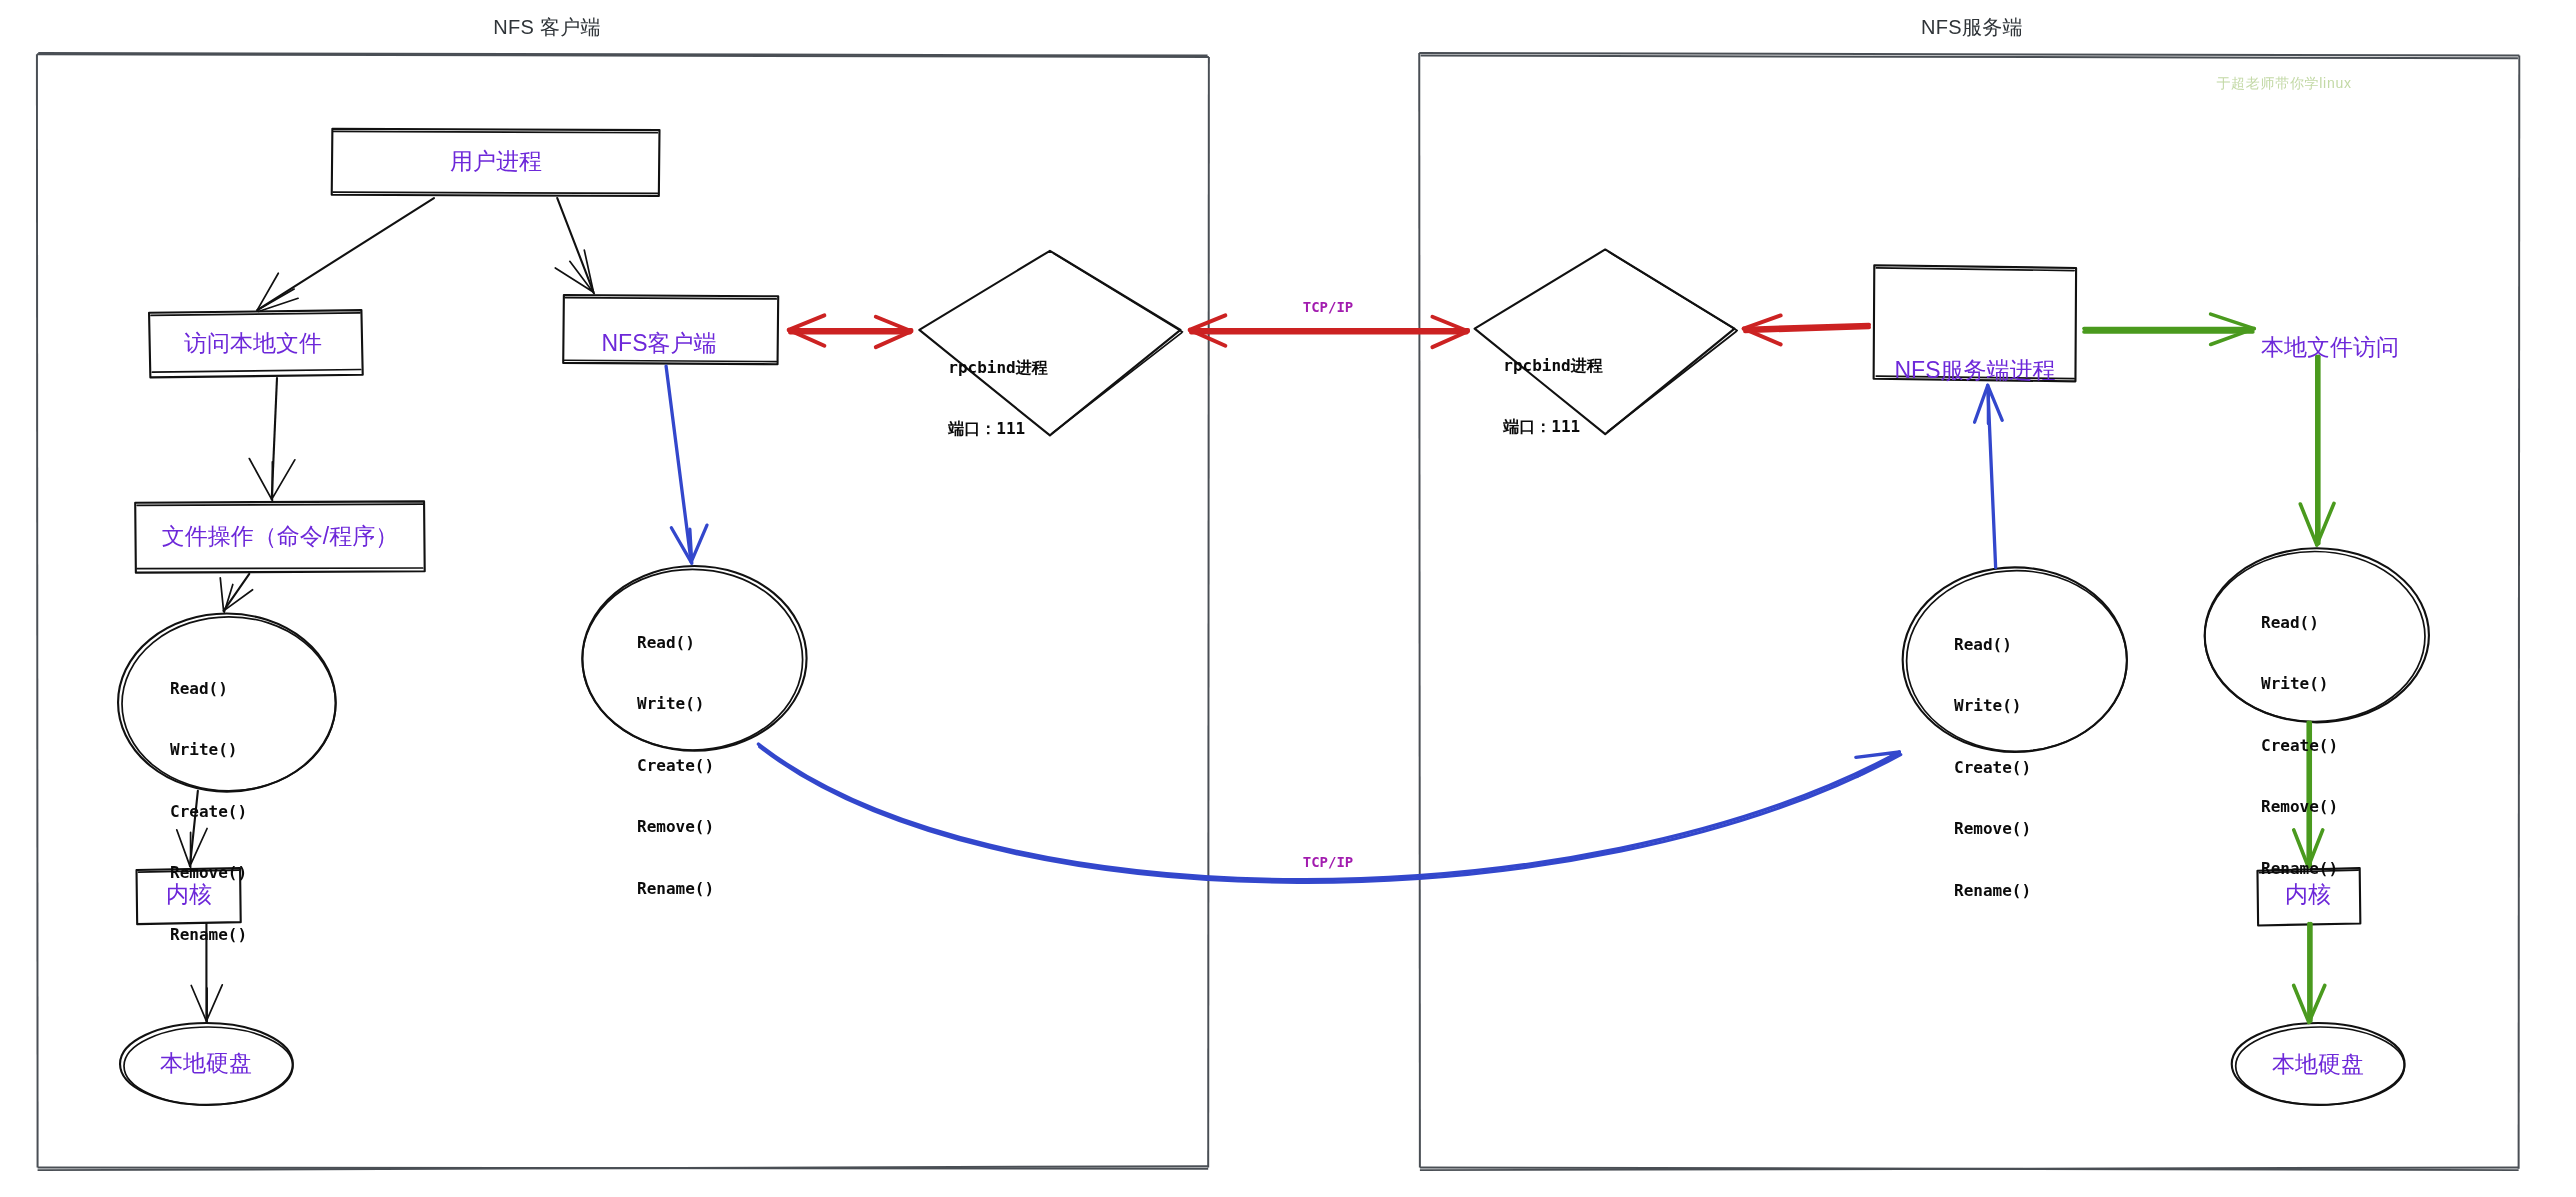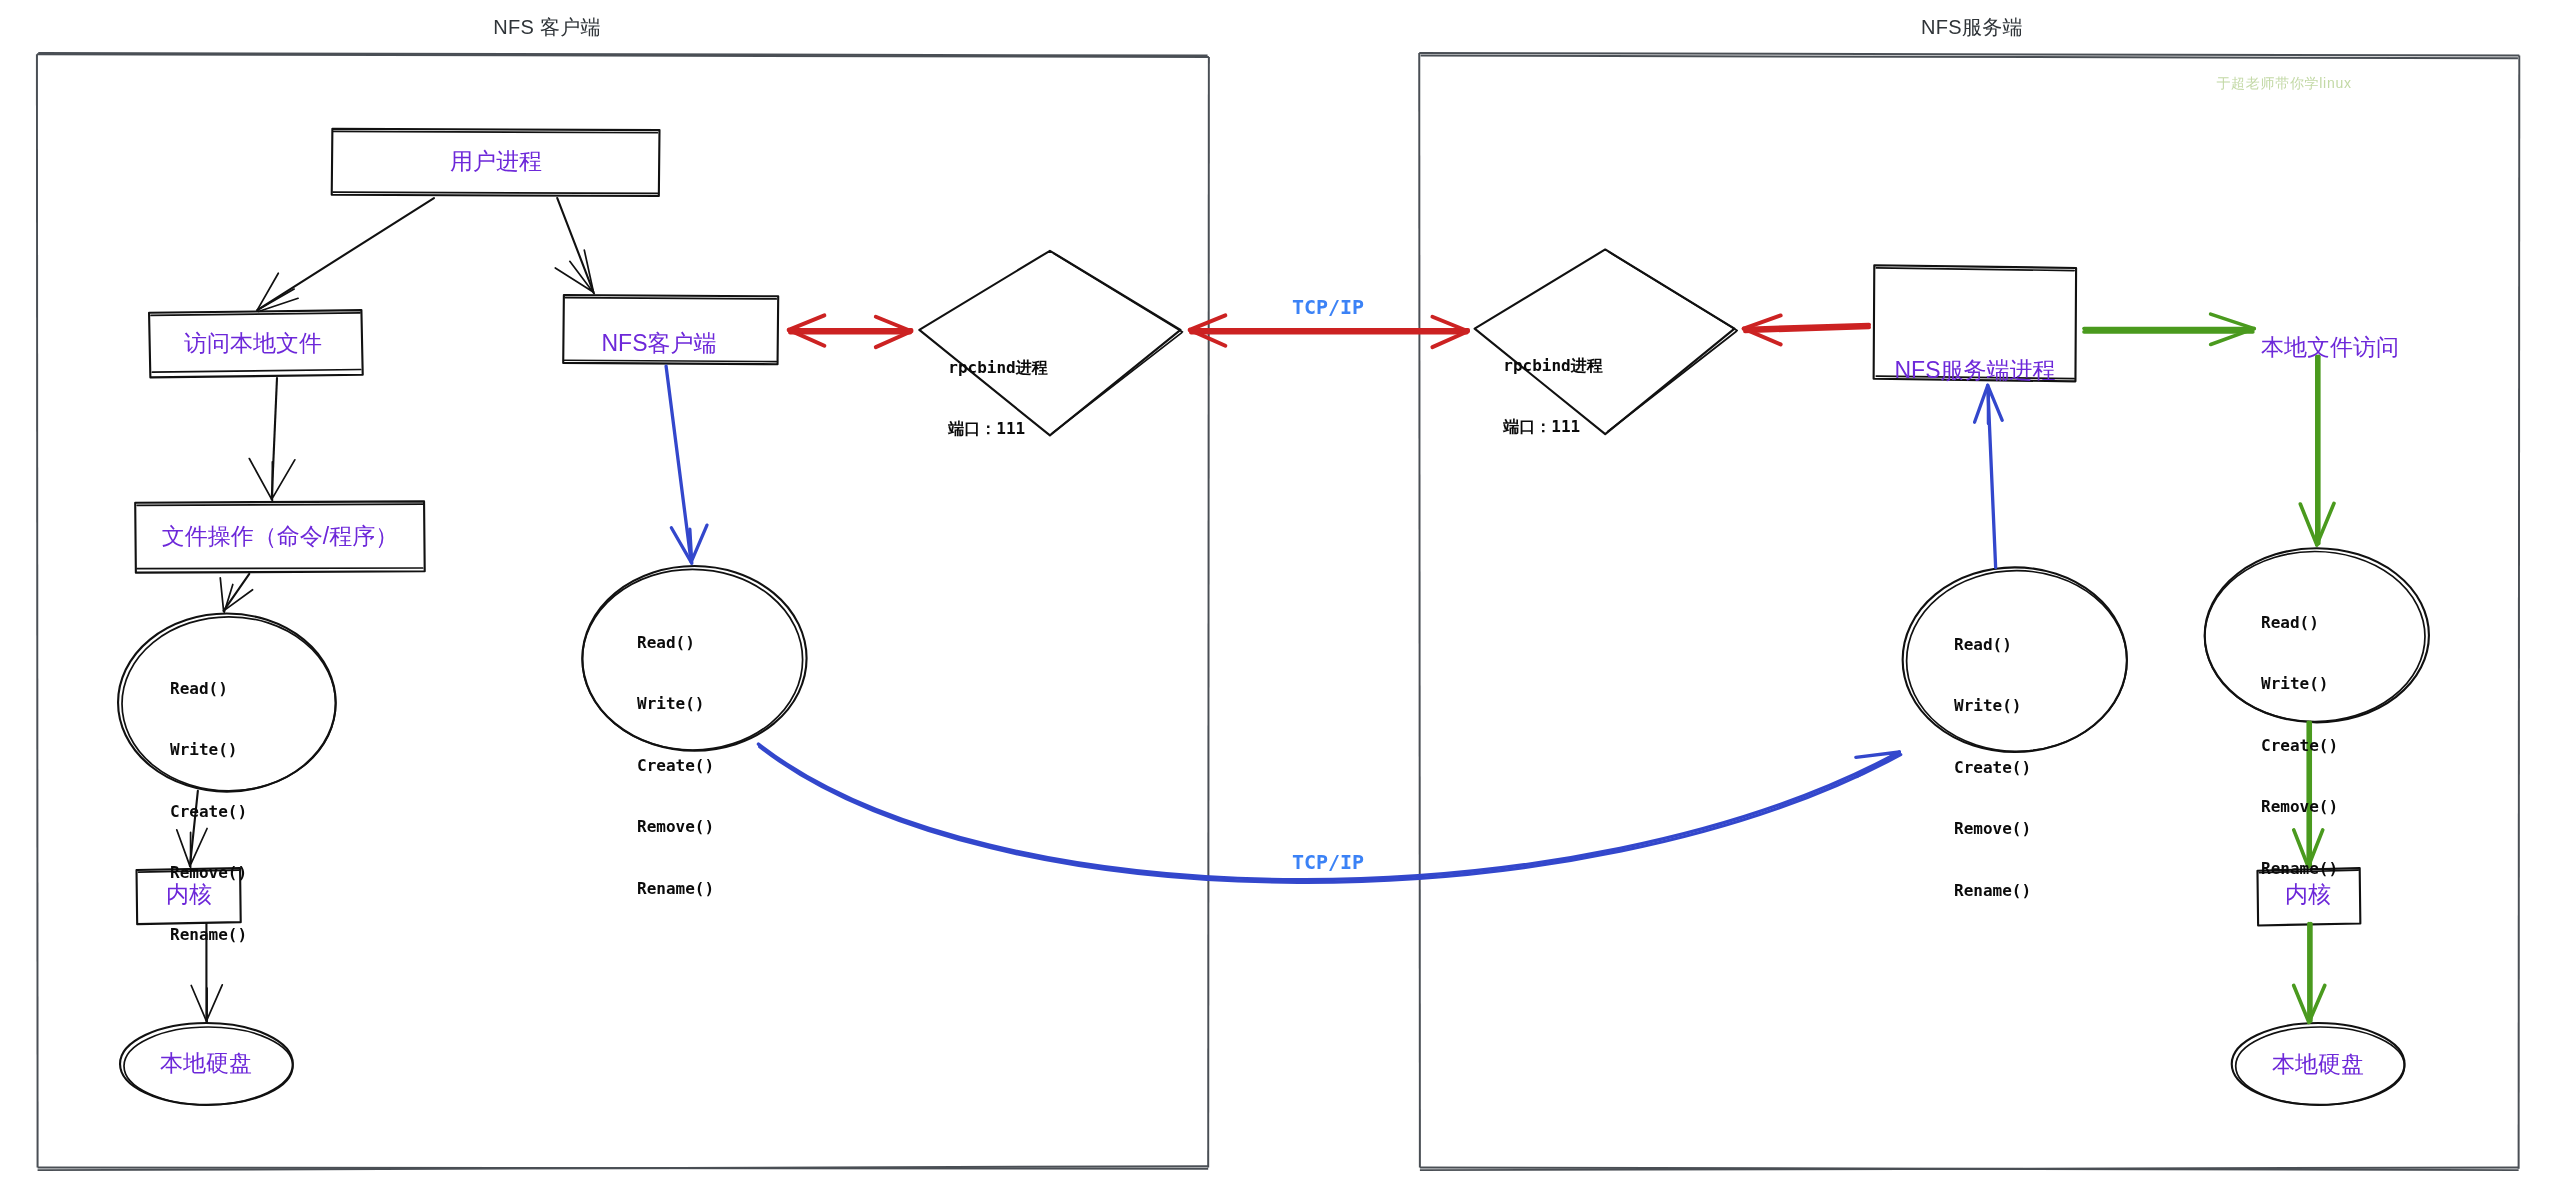--- a/index.html
+++ b/index.html
@@ -42,22 +42,22 @@
     color: #6d28d9;
   }
   .node-mono {
     font-family: "DejaVu Sans Mono", monospace;
     font-size: 16px;
     color: #0b0b0b;
     font-weight: 700;
   }
   .edge-mono {
     font-family: "DejaVu Sans Mono", monospace;
-    font-size: 20px;
-    color: #3b82f6;
+    font-size: 14px;
+    color: #a21caf;
     font-weight: 700;
   }
   .watermark {
     font-size: 14px;
     color: #c3d9a6;
     letter-spacing: 0.7px;
   }
   .ctr { transform: translate(-50%, -50%); }
   .ctrx { transform: translateX(-50%); }
 </style>

